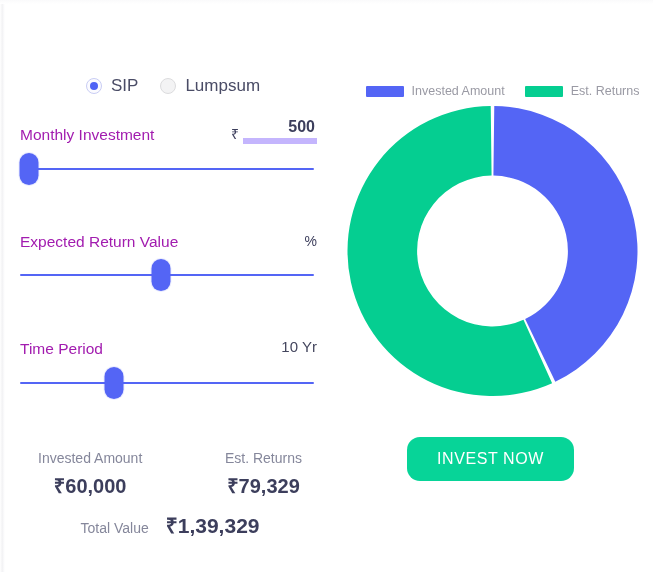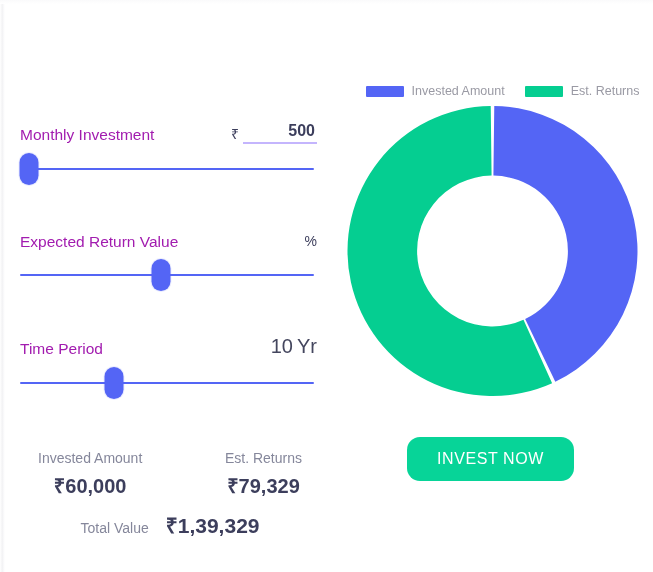--- a/index.html
+++ b/index.html
@@ -115,34 +115,34 @@
     align-items: flex-end;
     gap: 4px;
   }
   .unit {
     font-size: 14px;
     color: #3c3e5c;
     line-height: 19px;
   }
   .num-box {
     width: 74px;
-    border-bottom: 2px solid #c4b5fd;
+    border-bottom: 6px solid #c4b5fd;
     text-align: right;
     font-size: 16px;
     font-weight: bold;
     color: #3c3e5c;
     padding: 0 2px 2px 2px;
     line-height: 19px;
     background: transparent;
     outline: none;
     box-sizing: border-box;
     font-family: "Liberation Sans", sans-serif;
   }
   .plain-val {
-    font-size: 20px;
+    font-size: 15px;
     color: #44465e;
     line-height: 19px;
     padding-bottom: 2px;
     margin-top: 32px;
   }
 
   
   .slider {
     position: absolute;
     left: 20px;
@@ -257,20 +257,30 @@
 </style>
 </head>
 <body>
 
 <div id="app">
 
   <div class="edge-left"></div>
   <div class="edge-top"></div>
 
 
+  <div class="radio-row">
+    <div class="radio-opt">
+      <span class="radio-circle on"></span>
+      <span class="radio-label">SIP</span>
+    </div>
+    <div class="radio-opt">
+      <span class="radio-circle off"></span>
+      <span class="radio-label">Lumpsum</span>
+    </div>
+  </div>
 
   <div class="form">
 
     <div class="field" style="top:120px;">
       <div class="field-head">
         <span class="field-label">Monthly Investment</span>
         <span class="field-value">
           <span class="unit">₹</span>
           <span class="num-box">500</span>
         </span>

